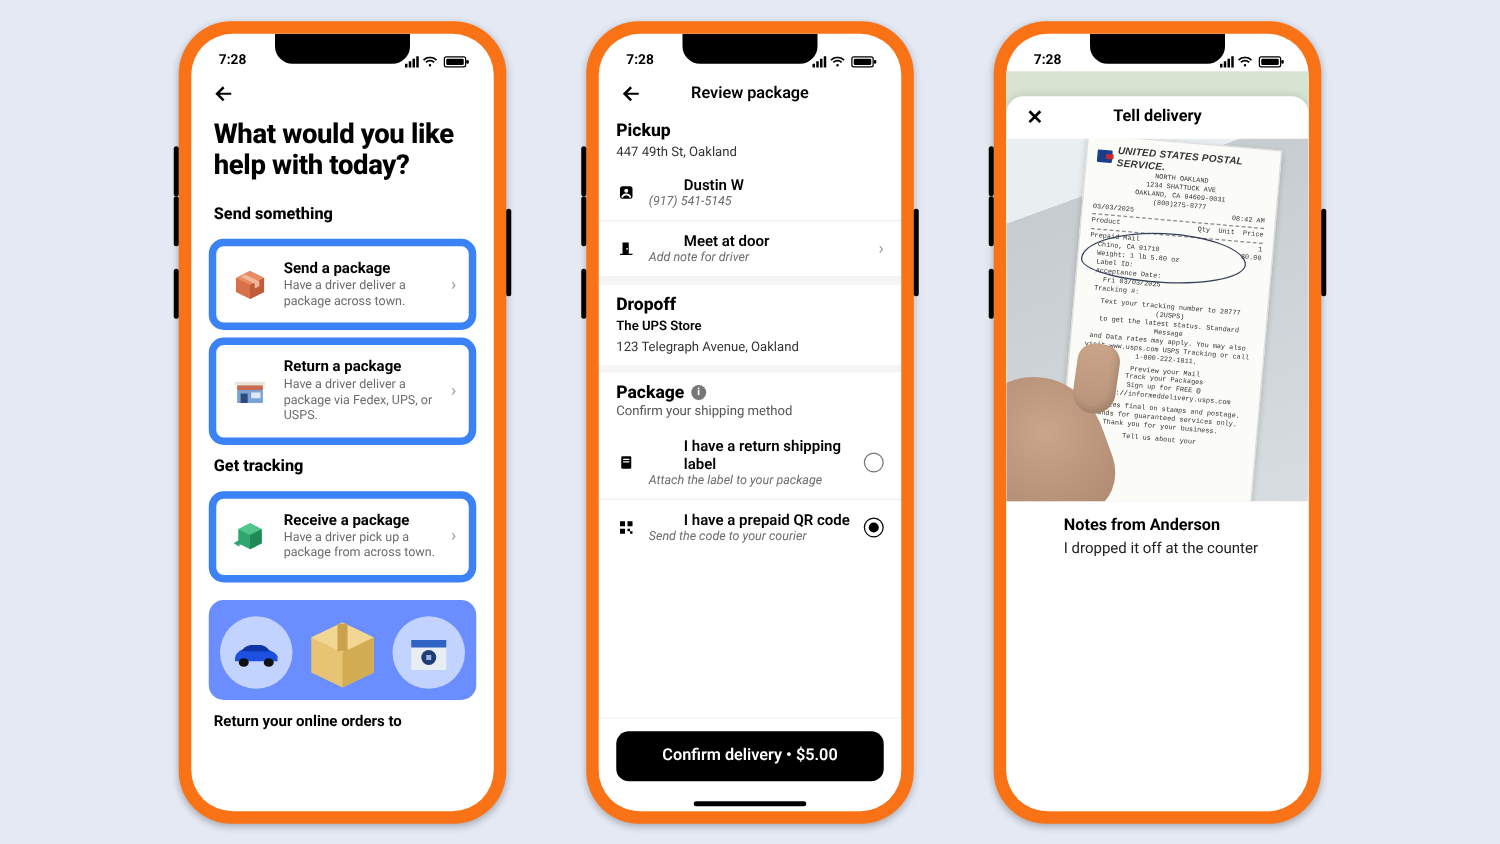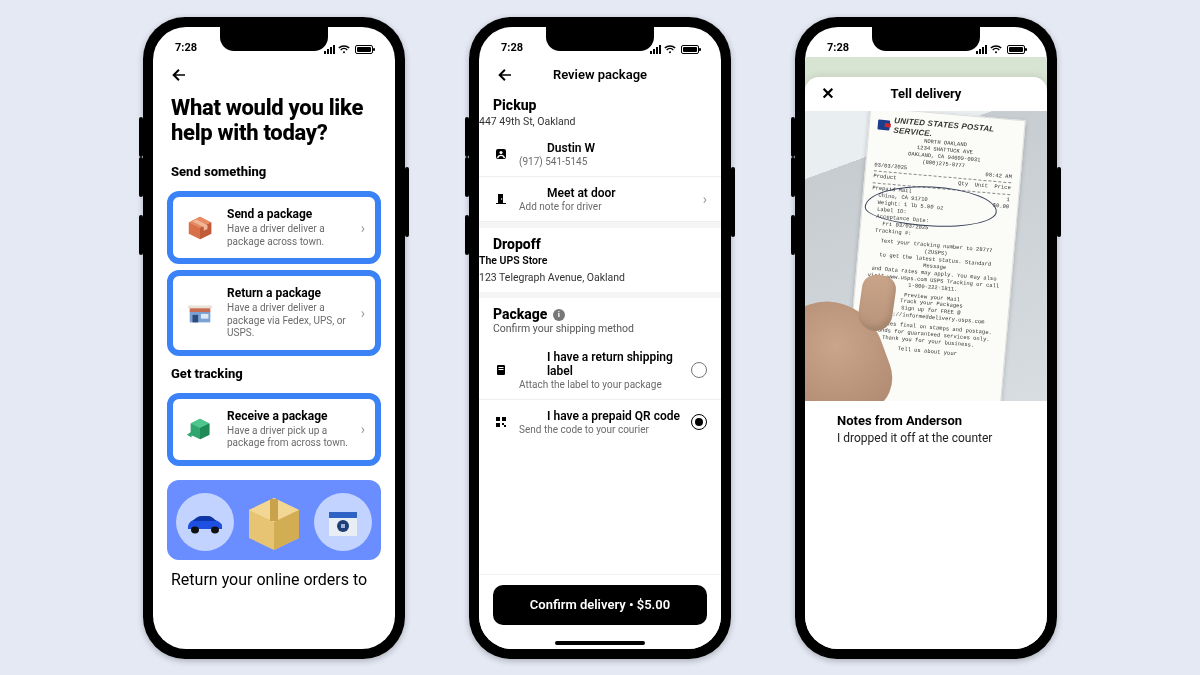--- a/index.html
+++ b/index.html
@@ -12,21 +12,21 @@
     display: flex;
     justify-content: center;
     align-items: center;
     gap: 64px;
   }
 
   
   .phone {
     width: 262px;
     height: 642px;
-    background: #000000;
+    background: #f97316;
     border-radius: 42px;
     position: relative;
     padding: 10px;
     box-shadow: 0 2px 6px rgba(0,0,0,.25);
   }
   .phone::before, .phone::after {
     
     content: "";
     position: absolute;
     background: #000;
@@ -132,36 +132,36 @@
     background: #6a8eff;
     border-radius: 12px;
     padding: 12px 6px 8px 6px;
     display: flex; justify-content: space-around; align-items: center;
   }
   .promo-item {
     width: 58px; height: 58px; border-radius: 50%;
     background: #c3d3ff; display:flex; align-items:center; justify-content:center;
   }
   .s1 .promo-line {
-    font-weight: 400; font-size: 16px; padding: 10px 18px 0 18px;
+    font-weight: 700; font-size: 12px; padding: 10px 18px 0 18px;
     white-space: nowrap; overflow: hidden;
   }
 
   
   .s2 .content { font-size: 12px; }
   .s2 .sect { font-size: 14px; font-weight: 800; padding: 4px 14px 0 14px; }
-  .s2 .addr { font-size: 10.5px; color: #333; padding: 2px 14px 4px 0; }
+  .s2 .addr { font-size: 10.5px; color: #333; padding: 2px 14px 4px 14px; }
   .s2 .row {
     display: flex; align-items: center; gap: 10px;
     padding: 9px 14px;
     border-bottom: 1px solid #eee;
   }
   .s2 .row .lbl { flex: 1; }
   .s2 .row .l1 { font-weight: 600; font-size: 12px; margin-left: 28px; }
-  .s2 .row .l2 { font-size: 10px; color: #6b6b6b; margin-top: 1px; }
+  .s2 .row .l2 { font-size: 10px; color: #6b6b6b; margin-top: 1px; font-style: italic; }
   .s2 .row .ricon { color: #9a9a9a; font-size: 14px; }
   .s2 .gap { height: 6px; background:#f5f5f5; }
   .s2 .pkg-sub { font-size:10.5px; color:#555; padding: 0 14px 6px 14px; }
   .radio {
     width: 16px; height: 16px; border: 1.5px solid #777; border-radius: 50%;
     display:flex; align-items:center; justify-content:center;
   }
   .radio.on { border-color:#000; }
   .radio.on::after { content:""; width:8px; height:8px; background:#000; border-radius:50%; }
   .s2 .confirm-wrap { padding: 10px 14px 24px 14px; background:#fff; border-top: 1px solid #f3f3f3; }
@@ -236,21 +236,22 @@
     border-radius: 40% 50% 30% 60%;
     transform: rotate(-20deg);
   }
   .thumb{
     position:absolute; bottom:70px; left:55px; width:34px;height:56px;
     background: linear-gradient(#c9a489,#b8947a);
     border-radius: 16px 16px 20px 20px; transform: rotate(8deg);
     box-shadow: inset -3px -4px 6px rgba(0,0,0,.12);
   }
   .s3 .notes {
-    padding: 12px 32px;
+    padding: 12px 0;
+    margin-left: 46px;
   }
   .s3 .notes .h { font-weight:700; font-size:13px; }
   .s3 .notes .b { font-size:12px; color:#222; margin-top:3px; }
 
   
   .s3 .status-bar { position:relative; z-index:5; }
 </style>
 </head>
 <body>
 

